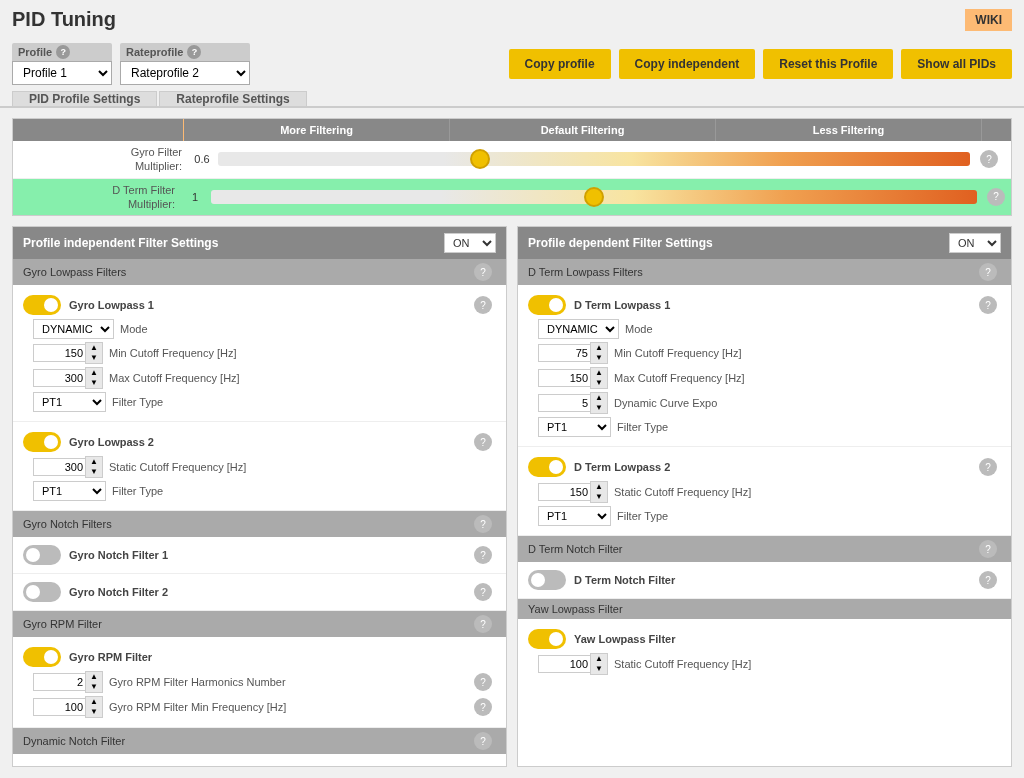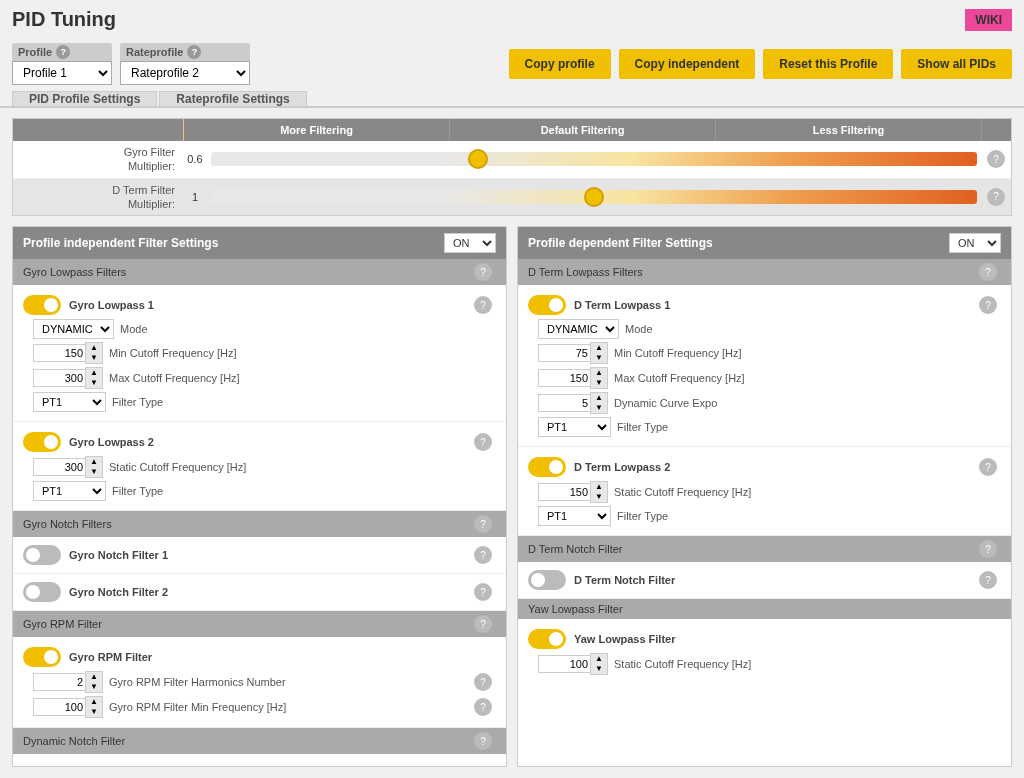--- a/index.html
+++ b/index.html
@@ -2,21 +2,21 @@
 <html><head>
   <meta charset="utf-8">
   <style>
     * { box-sizing: border-box; margin: 0; padding: 0; }
     body { font-family: Arial, sans-serif; font-size: 12px; background: #f0f0f0; color: #333; }
     
     .app-container { width: 1024px; height: 778px; background: #f0f0f0; overflow: hidden; }
     
     
     .header { display: flex; align-items: center; justify-content: space-between; padding: 8px 12px; background: #f0f0f0; }
-    .wiki-btn { background: #ec4899; color: #333; border: none; padding: 4px 10px; font-weight: bold; font-size: 12px; cursor: pointer; }
+    .wiki-btn { background: #fdba74; color: #333; border: none; padding: 4px 10px; font-weight: bold; font-size: 12px; cursor: pointer; }
     
     
     .profile-bar { display: flex; align-items: center; padding: 4px 12px 6px; gap: 8px; background: #f0f0f0; }
     .profile-group { display: flex; flex-direction: column; }
     .profile-label { display: flex; align-items: center; gap: 4px; font-size: 11px; font-weight: bold; color: #555; background: #ccc; padding: 2px 6px; border-radius: 2px 2px 0 0; }
     .profile-label .info-icon { width: 14px; height: 14px; border-radius: 50%; background: #999; color: white; font-size: 9px; display: inline-flex; align-items: center; justify-content: center; }
     .profile-select { padding: 3px 6px; border: 1px solid #aaa; background: white; font-size: 12px; min-width: 100px; }
     
     .action-buttons { display: flex; gap: 8px; margin-left: auto; }
     .action-btn { background: #f0c000; color: #333; border: none; padding: 8px 16px; font-weight: bold; font-size: 12px; cursor: pointer; border-radius: 2px; }
@@ -116,35 +116,35 @@
 
     <div class="filter-sliders">
       <div style="display:grid; grid-template-columns:170px 1fr 1fr 1fr 30px; background:#888; color:white; font-size:11px; font-weight:bold;">
         <div style="padding:5px 8px;"></div>
         <div style="padding:5px 8px; text-align:center; border-left:1px solid #fdba74;">More Filtering</div>
         <div style="padding:5px 8px; text-align:center; border-left:1px solid #999;">Default Filtering</div>
         <div style="padding:5px 8px; text-align:center; border-left:1px solid #999;">Less Filtering</div>
         <div style="padding:5px 8px; border-left:1px solid #999;"></div>
       </div>
 
-      <div style="display:grid; grid-template-columns:170px 24px 1fr 30px; align-items:center; padding:4px 0; border-bottom:1px solid #eee; background:white;">
+      <div style="display:grid; grid-template-columns:170px 24px 1fr 30px; align-items:center; padding:4px 7px; border-bottom:1px solid #eee; background:white;">
         <div style="text-align:right; padding-right:8px; font-size:11px; color:#555; line-height:1.3;">Gyro Filter<br>Multiplier:</div>
         <div style="font-size:11px; text-align:center;">0.6</div>
         <div style="position:relative; height:28px; display:flex; align-items:center; padding:0 4px;">
           <div style="width:100%; height:14px; position:relative; border-radius:3px; overflow:hidden;">
             <div style="width:100%; height:100%; background:linear-gradient(to right, #e8e8e8 0%, #e8e8e8 30%, #f8e4a0 55%, #f0a050 75%, #e06020 100%);"></div>
           </div>
           <div style="position:absolute; width:20px; height:20px; background:#f0c000; border-radius:50%; top:50%; left:35%; transform:translate(-50%,-50%); cursor:pointer; border:2px solid #d0a000;"></div>
         </div>
         <div style="display:flex; justify-content:center;">
           <div class="help-icon">?</div>
         </div>
       </div>
 
-      <div style="display:grid; grid-template-columns:170px 24px 1fr 30px; align-items:center; padding:4px 0; background:#e5e5e5;">
+      <div style="display:grid; grid-template-columns:170px 24px 1fr 30px; align-items:center; padding:4px 0; background:#86efac;">
         <div style="text-align:right; padding-right:8px; font-size:11px; color:#555; line-height:1.3;">D Term Filter<br>Multiplier:</div>
         <div style="font-size:11px; text-align:center;">1</div>
         <div style="position:relative; height:28px; display:flex; align-items:center; padding:0 4px;">
           <div style="width:100%; height:14px; position:relative; border-radius:3px; overflow:hidden;">
             <div style="width:100%; height:100%; background:linear-gradient(to right, #e8e8e8 0%, #e8e8e8 30%, #f8e4a0 55%, #f0a050 75%, #e06020 100%);"></div>
           </div>
           <div style="position:absolute; width:20px; height:20px; background:#f0c000; border-radius:50%; top:50%; left:50%; transform:translate(-50%,-50%); cursor:pointer; border:2px solid #d0a000;"></div>
         </div>
         <div style="display:flex; justify-content:center;">
           <div class="help-icon">?</div>

